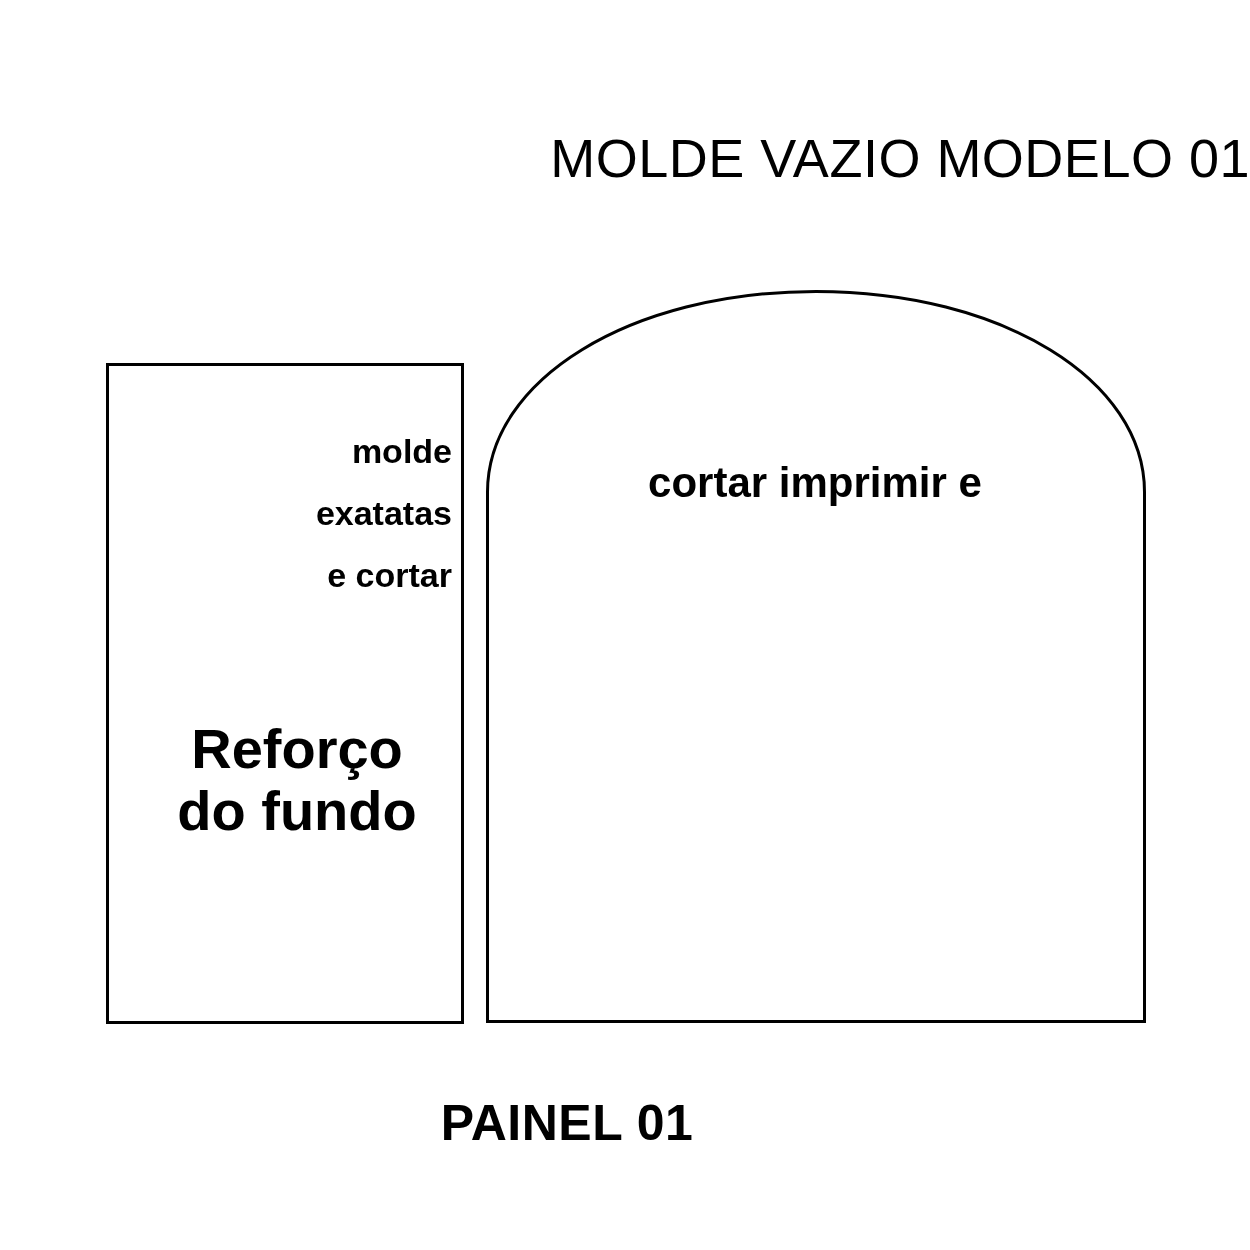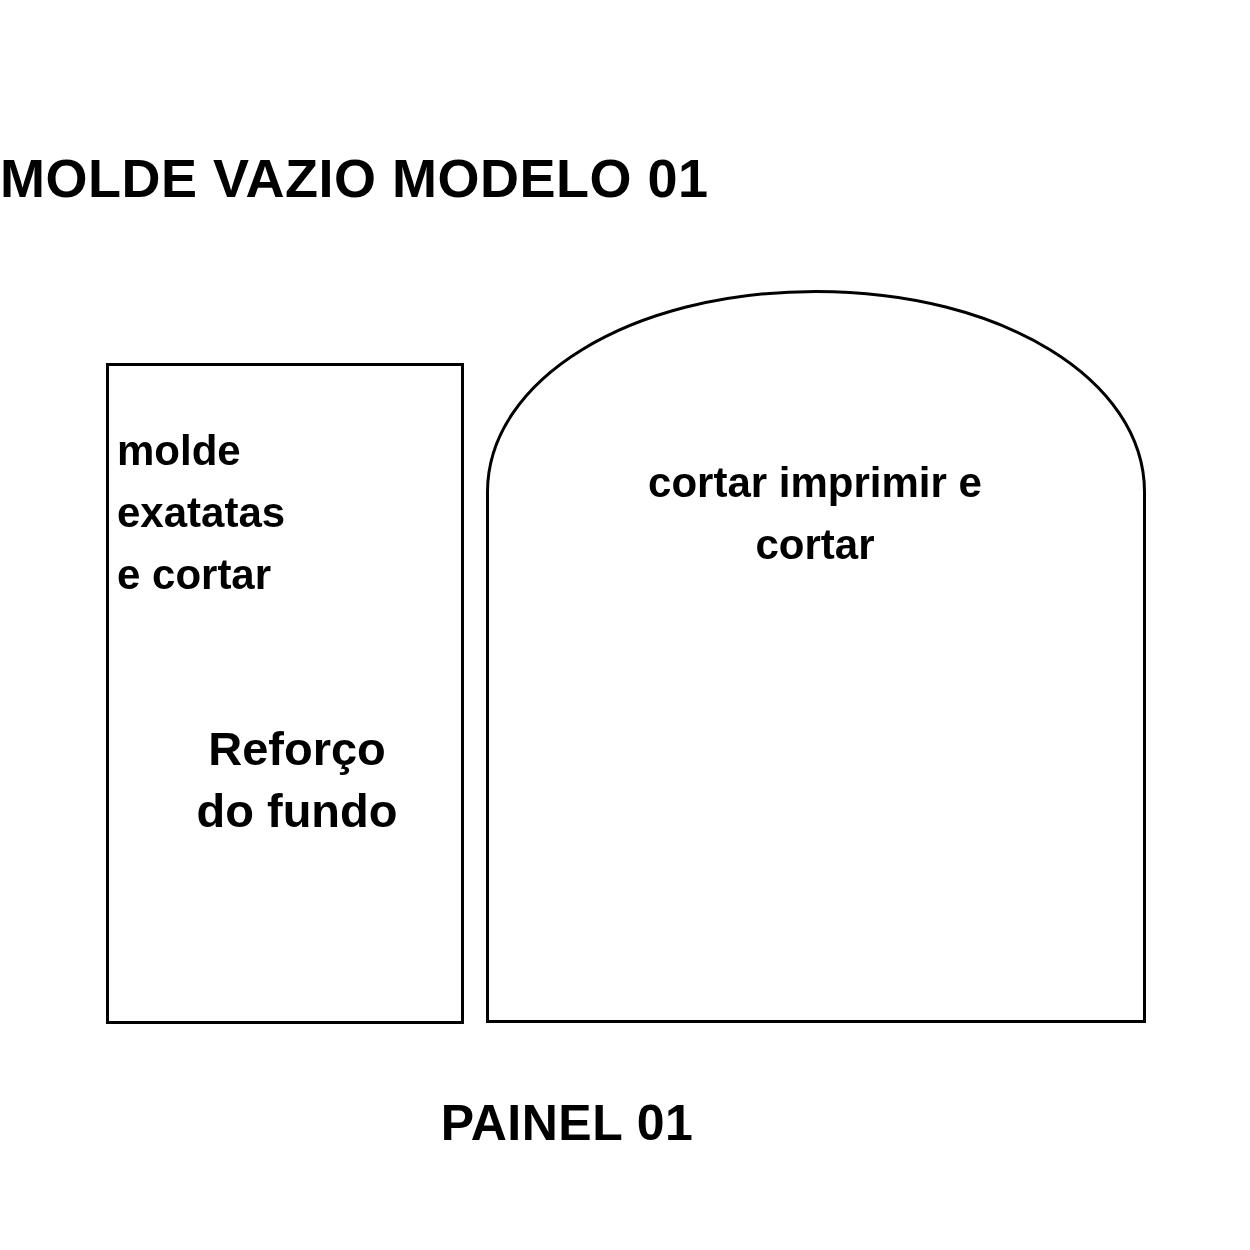--- a/index.html
+++ b/index.html
@@ -24,27 +24,26 @@
     width: 1250px;
     height: 1250px;
   }
 
   
   .doc-title {
     position: absolute;
     left: 0;
     top: 126px;
     width: 1250px;
-    text-align: left;
+    text-align: right;
     font-size: 54px;
-    font-weight: 700;
+    font-weight: 400;
     letter-spacing: 0.5px;
     line-height: 64px;
     white-space: nowrap;
-    margin-top: 20px;
   }
 
   
   .bottom-caption {
     position: absolute;
     left: 0;
     top: 1093px;
     width: 1134px;
     text-align: center;
     font-size: 50px;
@@ -64,32 +63,32 @@
     pointer-events: none;
   }
   .shape-layer .hit { pointer-events: auto; }
 
   
   .reinforce-text-top {
     position: absolute;
     left: 117px;
     top: 420px;
     width: 335px;
-    text-align: left;
-    font-size: 42px;
+    text-align: right;
+    font-size: 34px;
     font-weight: 700;
     line-height: 62px;
   }
   .reinforce-text-bottom {
     position: absolute;
     left: 117px;
     top: 718px;
     width: 360px;
     text-align: center;
-    font-size: 47px;
+    font-size: 56px;
     font-weight: 700;
     line-height: 62px;
   }
 
   
   .panel-text-top {
     position: absolute;
     left: 565px;
     top: 452px;
     width: 500px;
@@ -135,19 +134,18 @@
     <span class="tline">e cortar</span>
   </div>
 
   <div class="reinforce-text-bottom">
     <span class="tline">Reforço</span>
     <span class="tline">do fundo</span>
   </div>
 
   <div class="panel-text-top">
     <span class="tline">cortar imprimir e</span>
-    <span class="tline">cortar</span>
   </div>
 
 
   <div class="bottom-caption">PAINEL 01</div>
 
 </div>
 
 </body></html>

